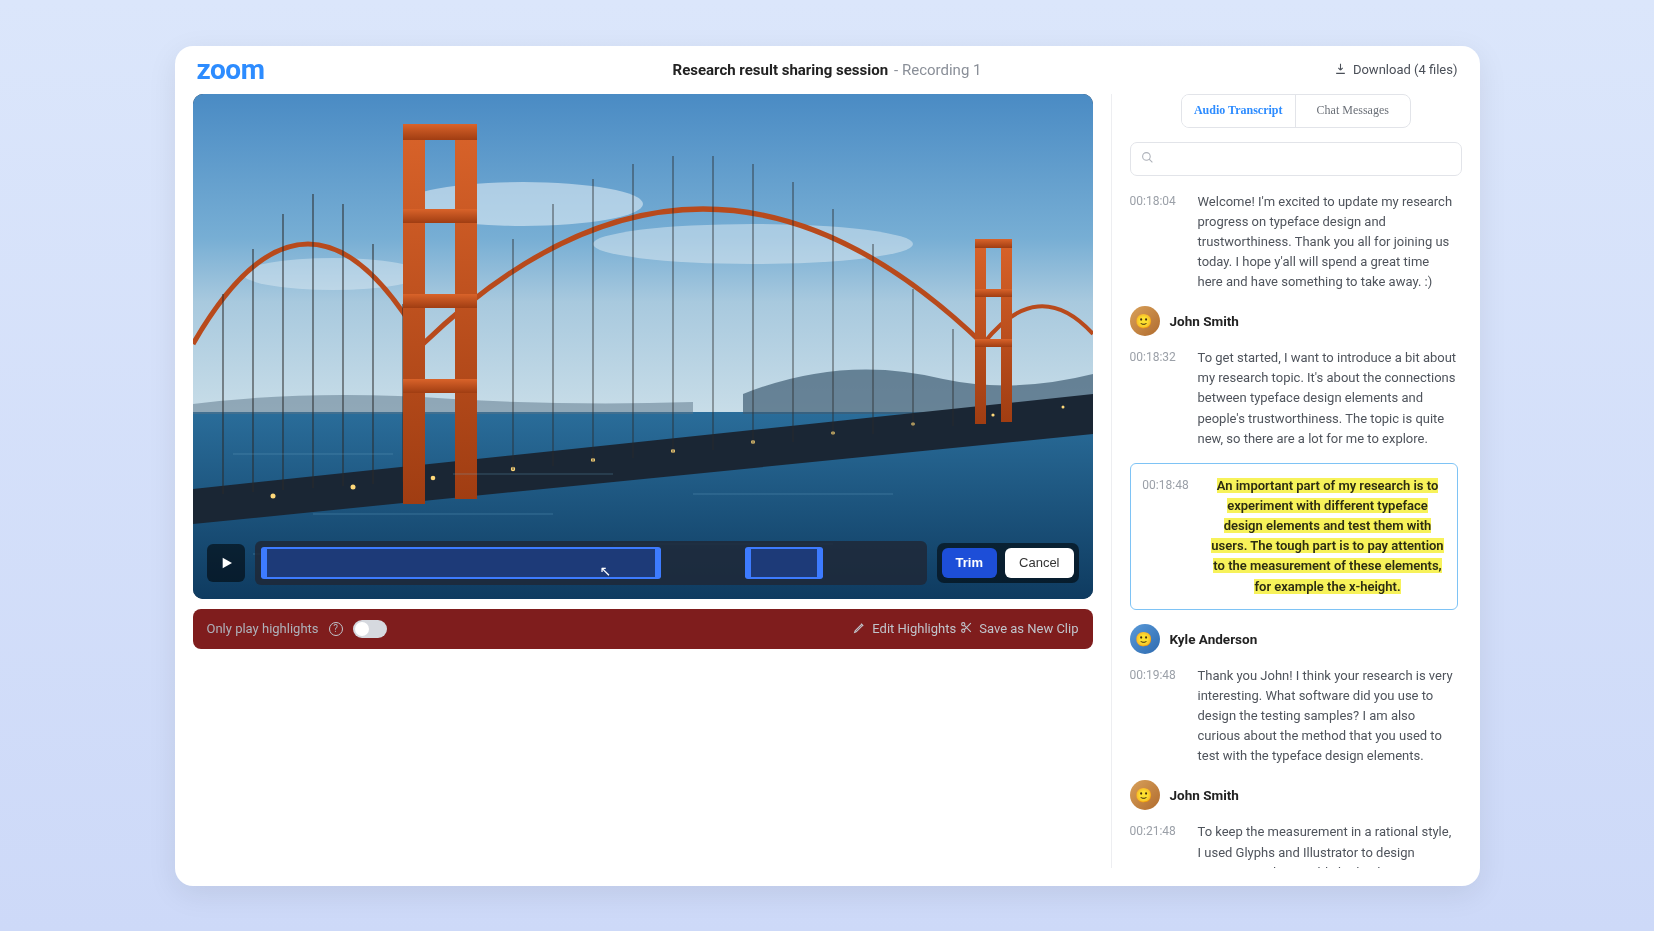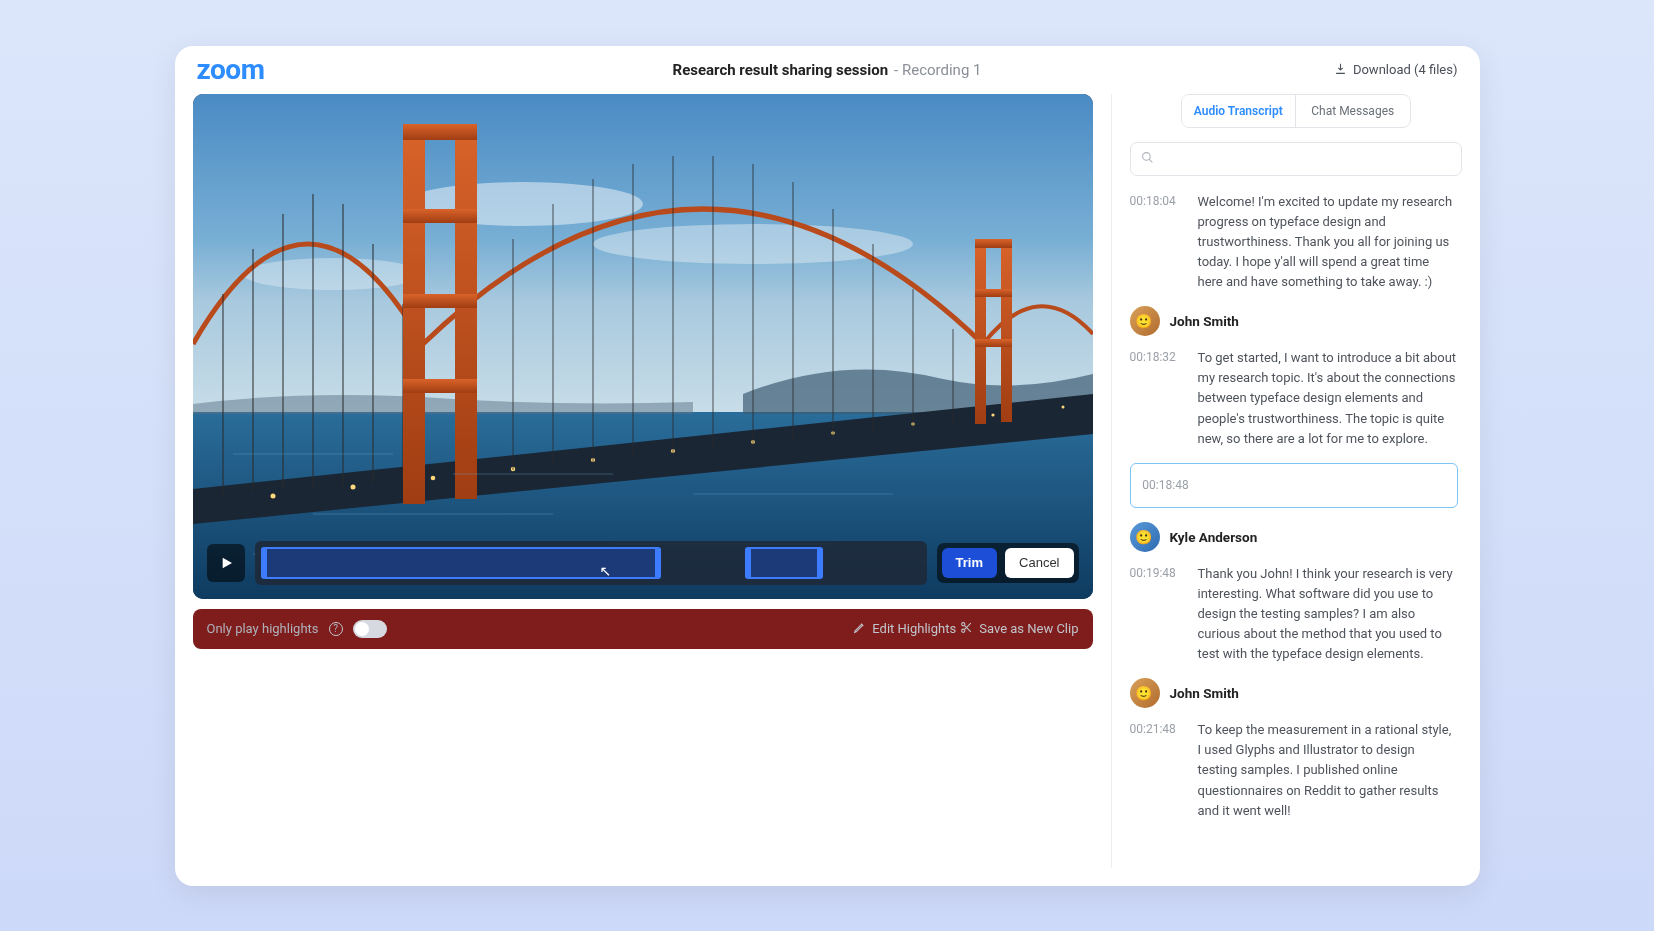--- a/index.html
+++ b/index.html
@@ -199,20 +199,21 @@
     align-self: center;
   }
   .tab {
     flex: 1;
     display: flex;
     align-items: center;
     justify-content: center;
     font-size: 12px;
     cursor: pointer;
     color: #6b7078;
+    font-family: Liberation Serif, serif;
   }
   .tab.active {
     color: #2d8cff;
     font-weight: 600;
     background: #fff;
   }
   .tab + .tab { border-left: 1px solid #e2e4e9; }
   .search {
     margin-top: 14px;
     height: 34px;
@@ -476,20 +477,21 @@
           <div class="speaker">
             <div class="avatar av1">🙂</div>
             <div class="speaker-name">John Smith</div>
           </div>
           <div class="entry">
             <div class="ts">00:18:32</div>
             <div class="txt">To get started, I want to introduce a bit about my research topic. It's about the connections between typeface design elements and people's trustworthiness. The topic is quite new, so there are a lot for me to explore.</div>
           </div>
           <div class="entry highlighted">
             <div class="ts">00:18:48</div>
+            <div class="txt"><span>An important part of my research is to experiment with different typeface design elements and test them with users. The tough part is to pay attention to the measurement of these elements, for example the x-height.</span></div>
           </div>
           <div class="speaker">
             <div class="avatar av2">🙂</div>
             <div class="speaker-name">Kyle Anderson</div>
           </div>
           <div class="entry">
             <div class="ts">00:19:48</div>
             <div class="txt">Thank you John! I think your research is very interesting. What software did you use to design the testing samples? I am also curious about the method that you used to test with the typeface design elements.</div>
           </div>
           <div class="speaker">

